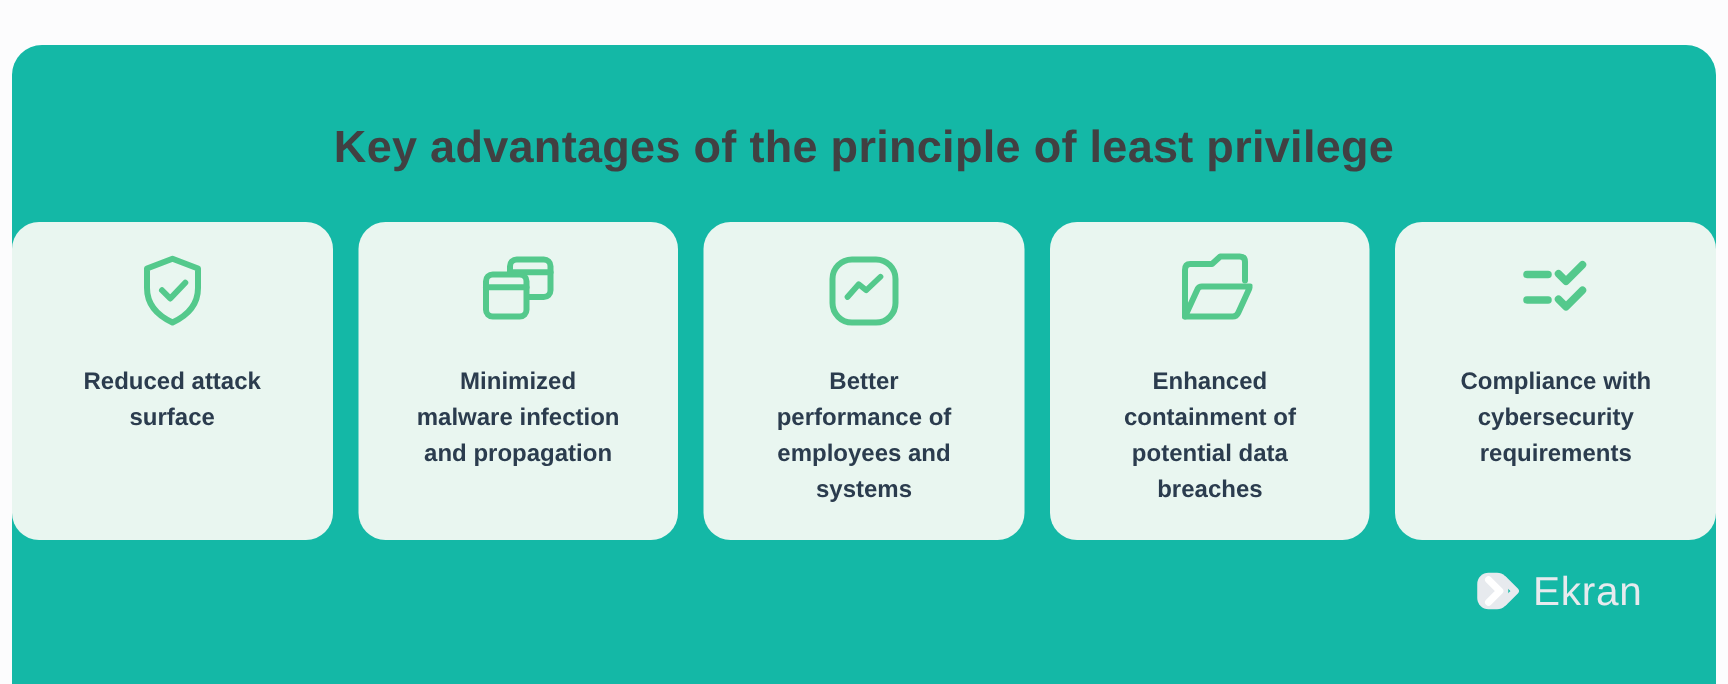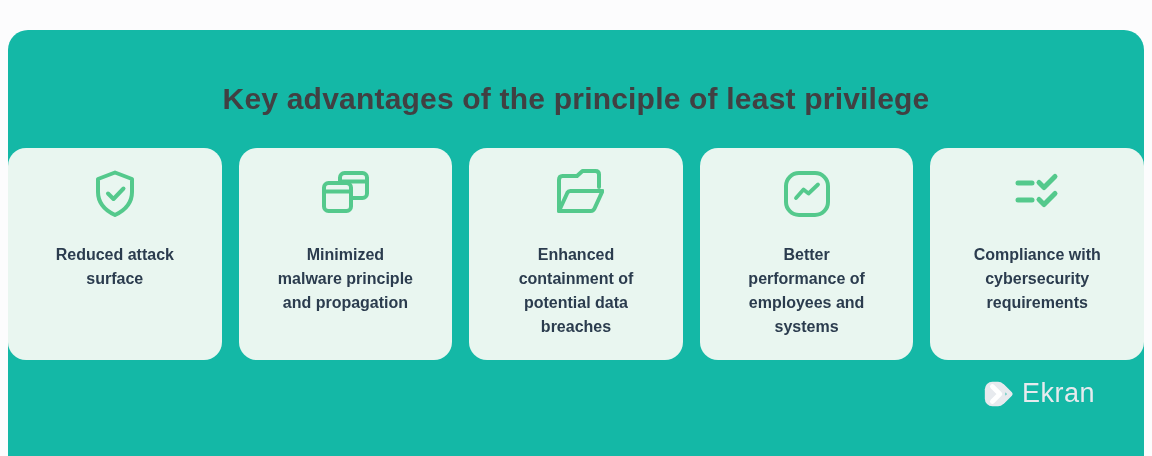--- a/index.html
+++ b/index.html
@@ -70,21 +70,21 @@
   .branding{
     position:absolute;
     right:57px;
     top:378px;
     display:flex;
     flex-direction:column;
     align-items:flex-end;
   }
   .logo-row{
     display:flex;
-    align-items:flex-start;
+    align-items:center;
     gap:8px;
   }
   .logo-text{
     font-size:27px;
     font-weight:500;
     color:var(--watermark);
     letter-spacing:.5px;
   }
   .website-url{
     margin-top:2px;
@@ -117,48 +117,48 @@
     <div class="card">
       <div class="icon-box">
         <svg width="56" height="56" viewBox="0 0 56 56" fill="none" stroke="currentColor" stroke-width="4" stroke-linecap="round" stroke-linejoin="round">
           <rect x="23" y="7" width="27" height="25" rx="4.5"></rect>
           <line x1="23" y1="15.5" x2="50" y2="15.5"></line>
           <rect x="7" y="17" width="27" height="28" rx="4.5" fill="var(--card-bg)"></rect>
           <line x1="7" y1="25.5" x2="34" y2="25.5"></line>
         </svg>
       </div>
       <div class="card-label">Minimized
-malware principle
+malware infection
 and propagation</div>
+    </div>
+
+    <div class="card">
+      <div class="icon-box">
+        <svg width="56" height="56" viewBox="0 0 56 56" fill="none" stroke="currentColor" stroke-width="4" stroke-linecap="round" stroke-linejoin="round">
+          <rect x="7" y="7" width="42" height="42" rx="13"></rect>
+          <path d="M17 32 L24.5 23.5 L29.5 27.5 L39 18.5" stroke-width="3.8"></path>
+        </svg>
+      </div>
+      <div class="card-label">Better
+performance of
+employees and
+systems</div>
     </div>
 
     <div class="card">
       <div class="icon-box">
         <svg width="56" height="56" viewBox="0 0 56 56" fill="none" stroke="currentColor" stroke-width="4" stroke-linecap="round" stroke-linejoin="round">
           <path d="M11 45 L11 14 Q11 10 14.5 10 L29 10 L34.5 5 L47.5 5 Q51 5 51 8.5 L51 21"></path>
           <path d="M11 45 L19.5 26.5 Q20.3 25 22.3 25 L54.5 25 L46.5 42.5 Q45.4 45 42.8 45 Z"></path>
         </svg>
       </div>
       <div class="card-label">Enhanced
 containment of
 potential data
 breaches</div>
-    </div>
-
-    <div class="card">
-      <div class="icon-box">
-        <svg width="56" height="56" viewBox="0 0 56 56" fill="none" stroke="currentColor" stroke-width="4" stroke-linecap="round" stroke-linejoin="round">
-          <rect x="7" y="7" width="42" height="42" rx="13"></rect>
-          <path d="M17 32 L24.5 23.5 L29.5 27.5 L39 18.5" stroke-width="3.8"></path>
-        </svg>
-      </div>
-      <div class="card-label">Better
-performance of
-employees and
-systems</div>
     </div>
 
     <div class="card">
       <div class="icon-box">
         <svg width="56" height="56" viewBox="0 0 56 56" fill="none" stroke="currentColor" stroke-width="5" stroke-linecap="round" stroke-linejoin="round">
           <path d="M9 17 L23 17"></path>
           <path d="M9 34 L23 34"></path>
           <path d="M30 16.5 L35 21.5 L46 10.5"></path>
           <path d="M30 33.5 L35 38.5 L46 27.5"></path>
         </svg>

